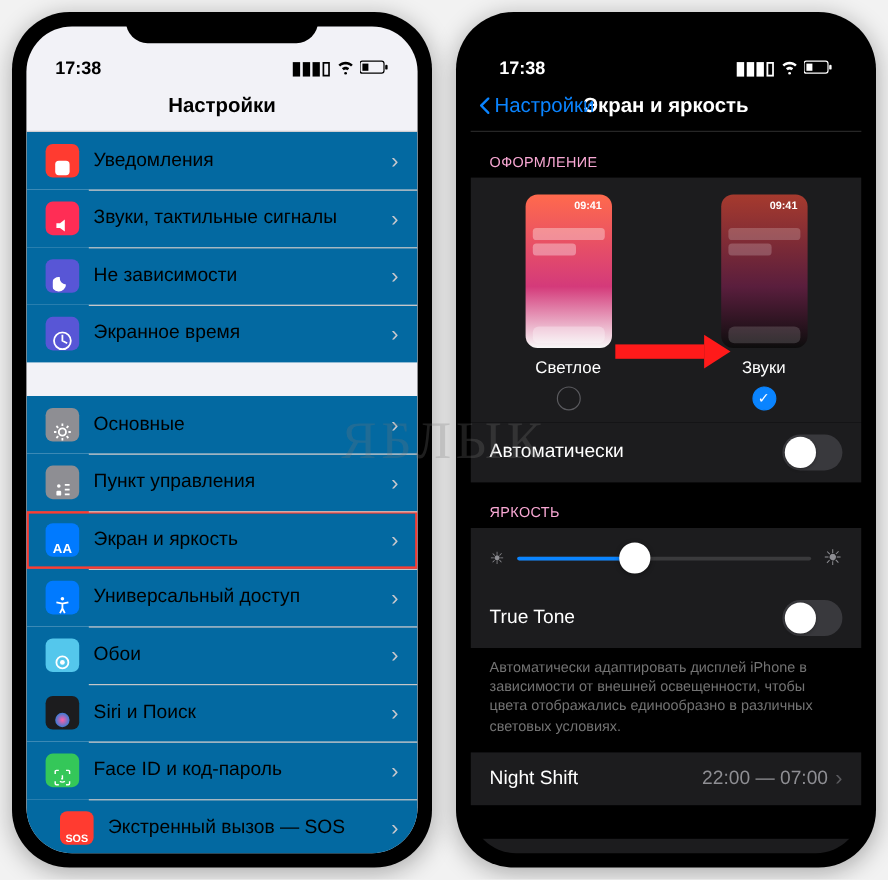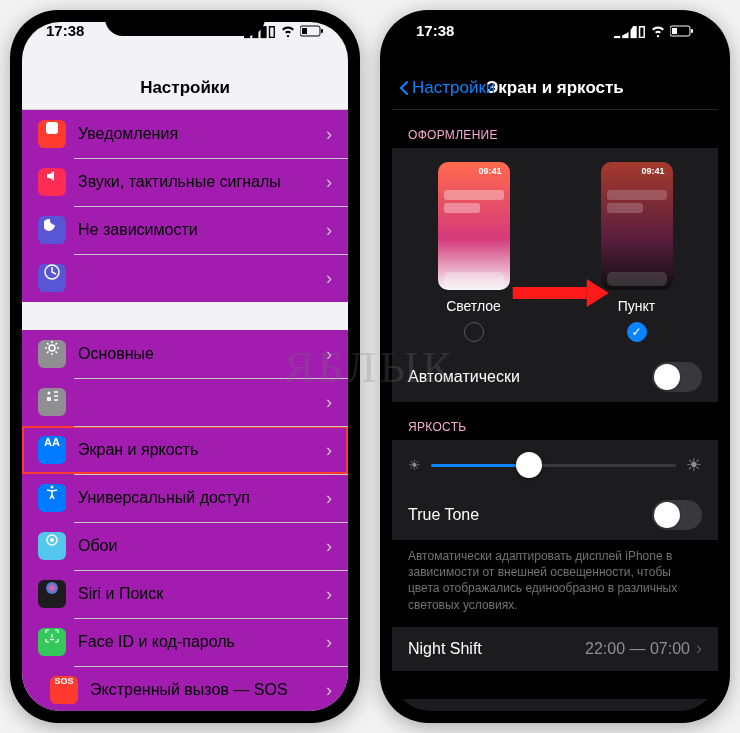--- a/index.html
+++ b/index.html
@@ -3,34 +3,34 @@
 <meta charset="utf-8">
 <style>
   * { box-sizing: border-box; margin: 0; padding: 0; font-family: -apple-system, "Helvetica Neue", Arial, sans-serif; }
   body { background: #f2f2f2; width: 740px; height: 733px; position: relative; }
   .container { display: flex; gap: 20px; padding: 10px; justify-content: center; }
   .phone { width: 350px; height: 713px; border-radius: 48px; background: #000; padding: 12px; position: relative; box-shadow: 0 4px 20px rgba(0,0,0,.3); }
   .screen { width: 100%; height: 100%; border-radius: 38px; overflow: hidden; position: relative; }
   .screen.light { background: #f2f2f7; color: #000; }
   .screen.dark { background: #000; color: #fff; }
   .notch { position: absolute; top: 0; left: 50%; transform: translateX(-50%); width: 160px; height: 26px; background: #000; border-radius: 0 0 18px 18px; z-index: 10; }
-  .statusbar { height: 44px; display: flex; justify-content: space-between; align-items: flex-start; padding: 0 24px; font-size: 15px; font-weight: 600; }
+  .statusbar { height: 44px; display: flex; justify-content: space-between; align-items: flex-end; padding: 0 24px; font-size: 15px; font-weight: 600; }
   .status-right { display: flex; gap: 4px; align-items: center; }
   .hdr { height: 44px; display: flex; align-items: center; justify-content: center; position: relative; border-bottom: 0.5px solid rgba(0,0,0,.15); }
   .screen.dark .hdr { border-bottom-color: rgba(255,255,255,.15); }
   .hdr .title { font-size: 17px; font-weight: 600; }
   .back { position: absolute; left: 8px; display: flex; align-items: center; color: #0a84ff; font-size: 17px; }
   .list { overflow: auto; }
   .section-title { font-size: 12px; color: #f9a8d4; padding: 18px 16px 6px; text-transform: uppercase; letter-spacing: .3px; }
   .row { display: flex; align-items: center; padding: 10px 16px; min-height: 44px; font-size: 16px; position: relative; }
-  .screen.light .row { background: #a21caf; }
+  .screen.light .row { background: #0369a1; }
   .screen.dark .row { background: #1c1c1e; }
   .screen.light .row + .row::before { content:""; position:absolute; top:0; left:52px; right:0; height:0.5px; background:#c6c6c8; }
   .row.highlighted { outline: 2px solid #ff3b30; outline-offset: -2px; z-index:1; }
-  .icon-box { width: 28px; height: 28px; border-radius: 6px; margin-right: 12px; display: flex; align-items: flex-start; justify-content: center; color: #fff; flex-shrink: 0; }
+  .icon-box { width: 28px; height: 28px; border-radius: 6px; margin-right: 12px; display: flex; align-items: flex-end; justify-content: center; color: #fff; flex-shrink: 0; }
   .chev { margin-left: auto; color: #c7c7cc; font-size: 18px; }
   .screen.dark .chev { color: #5a5a5e; }
   .value { margin-left: auto; color: #8e8e93; font-size: 16px; display:flex;align-items:center;gap:6px; }
   .gap { height: 28px; }
   .toggle { width: 50px; height: 30px; border-radius: 15px; background: #39393d; margin-left: auto; position: relative; }
   .toggle .knob { width: 26px; height: 26px; border-radius: 13px; background: #fff; position: absolute; top: 2px; left: 2px; box-shadow:0 1px 3px rgba(0,0,0,.3); }
   .appearance { background:#1c1c1e; padding: 14px 0 10px; display:flex; justify-content:space-around; }
   .apcard { text-align:center; font-size:14px; }
   .preview { width: 72px; height: 128px; border-radius: 10px; margin: 0 auto 8px; position: relative; overflow:hidden; }
   .prev-light { background: linear-gradient(180deg,#ff6a4d 0%,#d43a7a 60%,#f8f8f8 100%); }
@@ -110,20 +110,21 @@
             </div>
             <span>Не зависимости</span>
             <span class="chev">›</span>
           </div>
           <div class="row">
             <div class="icon-box" style="background: rgb(88, 86, 214);">
               <svg width="16" height="16" viewBox="0 0 16 16">
                 <path d="M8 1a7 7 0 100 14A7 7 0 008 1zm0 2v5l4 2" stroke="#fff" fill="none" stroke-width="1.5"></path>
               </svg>
             </div>
+            <span>Экранное время</span>
             <span class="chev">›</span>
           </div>
           <div class="gap"></div>
           <div class="row">
             <div class="icon-box" style="background: rgb(142, 142, 147);">
               <svg width="16" height="16" viewBox="0 0 16 16">
                 <circle cx="8" cy="8" r="3" fill="none" stroke="#fff" stroke-width="1.5"></circle>
                 <path d="M8 1v2M8 13v2M1 8h2M13 8h2M3 3l1.5 1.5M11.5 11.5L13 13M3 13l1.5-1.5M11.5 4.5L13 3" stroke="#fff" stroke-width="1.5"></path>
               </svg>
             </div>
@@ -131,20 +132,21 @@
             <span class="chev">›</span>
           </div>
           <div class="row">
             <div class="icon-box" style="background: rgb(142, 142, 147);">
               <svg width="16" height="16" viewBox="0 0 16 16">
                 <circle cx="5" cy="5" r="1.5" fill="#fff"></circle>
                 <rect x="3" y="9" width="4" height="4" rx="1" fill="#fff"></rect>
                 <path d="M10 4h4M10 8h4M10 12h4" stroke="#fff" stroke-width="1.5"></path>
               </svg>
             </div>
+            <span>Пункт управления</span>
             <span class="chev">›</span>
           </div>
           <div class="row highlighted">
             <div class="icon-box" style="background: rgb(0, 122, 255);">
               <span style="color:#fff;font-size:11px;font-weight:700">AA</span>
             </div>
             <span>Экран и яркость</span>
             <span class="chev">›</span>
           </div>
           <div class="row">
@@ -253,21 +255,21 @@
           </div>
           <div class="apcard">
             <div class="preview prev-dark">
               <span class="prev-time">09:41</span>
               <div class="prev-widgets">
                   <div style="background:rgba(255,255,255,.2)"></div>
                   <div style="width:60%;background:rgba(255,255,255,.2)"></div>
                 </div>
               <div class="prev-dock" style="background:rgba(255,255,255,.15)"></div>
             </div>
-            <div>Пункт</div>
+            <div>Звуки</div>
             <div class="radio selected"></div>
           </div>
         </div>
         <div class="row">
           <span>Автоматически</span>
           <div class="toggle">
               <div class="knob"></div>
             </div>
         </div>
         <div class="section-title">ЯРКОСТЬ</div>

